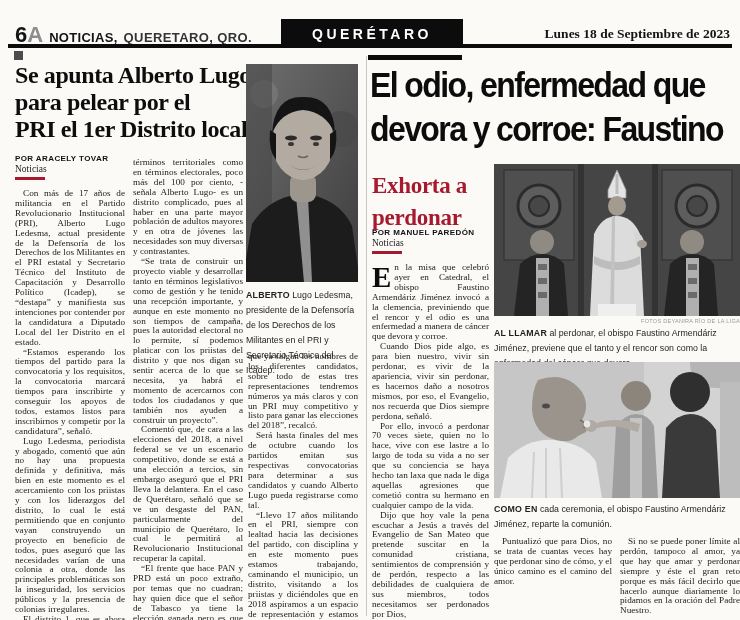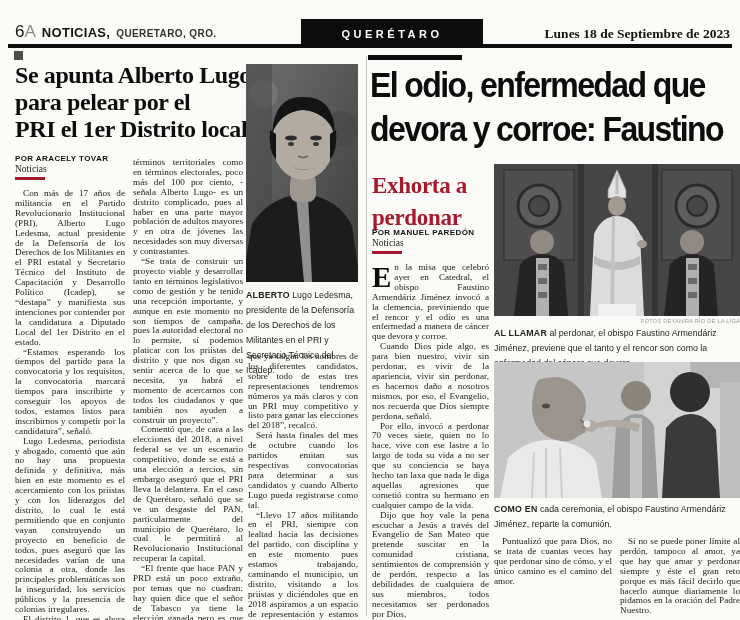--- a/index.html
+++ b/index.html
@@ -1,26 +1,26 @@
 <!DOCTYPE html>
 <html><head>
 <meta charset="utf-8">
 <style>
   html,body{margin:0;padding:0;}
   body{width:740px;height:620px;background:#fbfaf7;font-family:"Liberation Serif",serif;color:#141414;position:relative;overflow:hidden;}
   .abs{position:absolute;}
 
   
   .hdr-left{left:15px;top:22px;display:flex;align-items:baseline;gap:6px;font-family:"Liberation Sans",sans-serif;}
-  .pg-num{font-size:17px;font-weight:normal;letter-spacing:0;}
+  .pg-num{font-size:22px;font-weight:bold;letter-spacing:0;}
   .pg-num .a{color:#8d8d8d;}
   .sec{font-size:13px;font-weight:bold;letter-spacing:.3px;}
-  .sec-loc{font-size:10px;font-weight:bold;color:#333;letter-spacing:.4px;}
-  .masthead{left:301px;top:19px;width:182px;height:29px;background:#0c0c0c;color:#fff;
-    font-family:"Liberation Sans",sans-serif;font-weight:bold;font-size:11px;letter-spacing:3.5px;
+  .sec-loc{font-size:13px;font-weight:bold;color:#333;letter-spacing:.4px;}
+  .masthead{left:281px;top:19px;width:182px;height:29px;background:#0c0c0c;color:#fff;
+    font-family:"Liberation Sans",sans-serif;font-weight:bold;font-size:14px;letter-spacing:3.5px;
     display:flex;align-items:center;justify-content:center;z-index:2;}
   .hdr-date{right:10px;top:26px;font-size:13.5px;font-weight:bold;}
   .hdr-rule{left:8px;top:44px;width:724px;height:4px;background:#0c0c0c;}
 
   
   .kicker-square{left:14px;top:51px;width:9px;height:9px;background:#4c4c4c;}
   .top-bar-right{left:368px;top:55px;width:94px;height:5px;background:#0c0c0c;}
   .v-divider{left:366px;top:56px;width:1px;height:560px;background:#c8c8c6;}
 
   .headline-serif{white-space:pre-line;font-weight:bold;font-size:24px;line-height:27px;letter-spacing:-.4px;color:#0d0d0d;}

